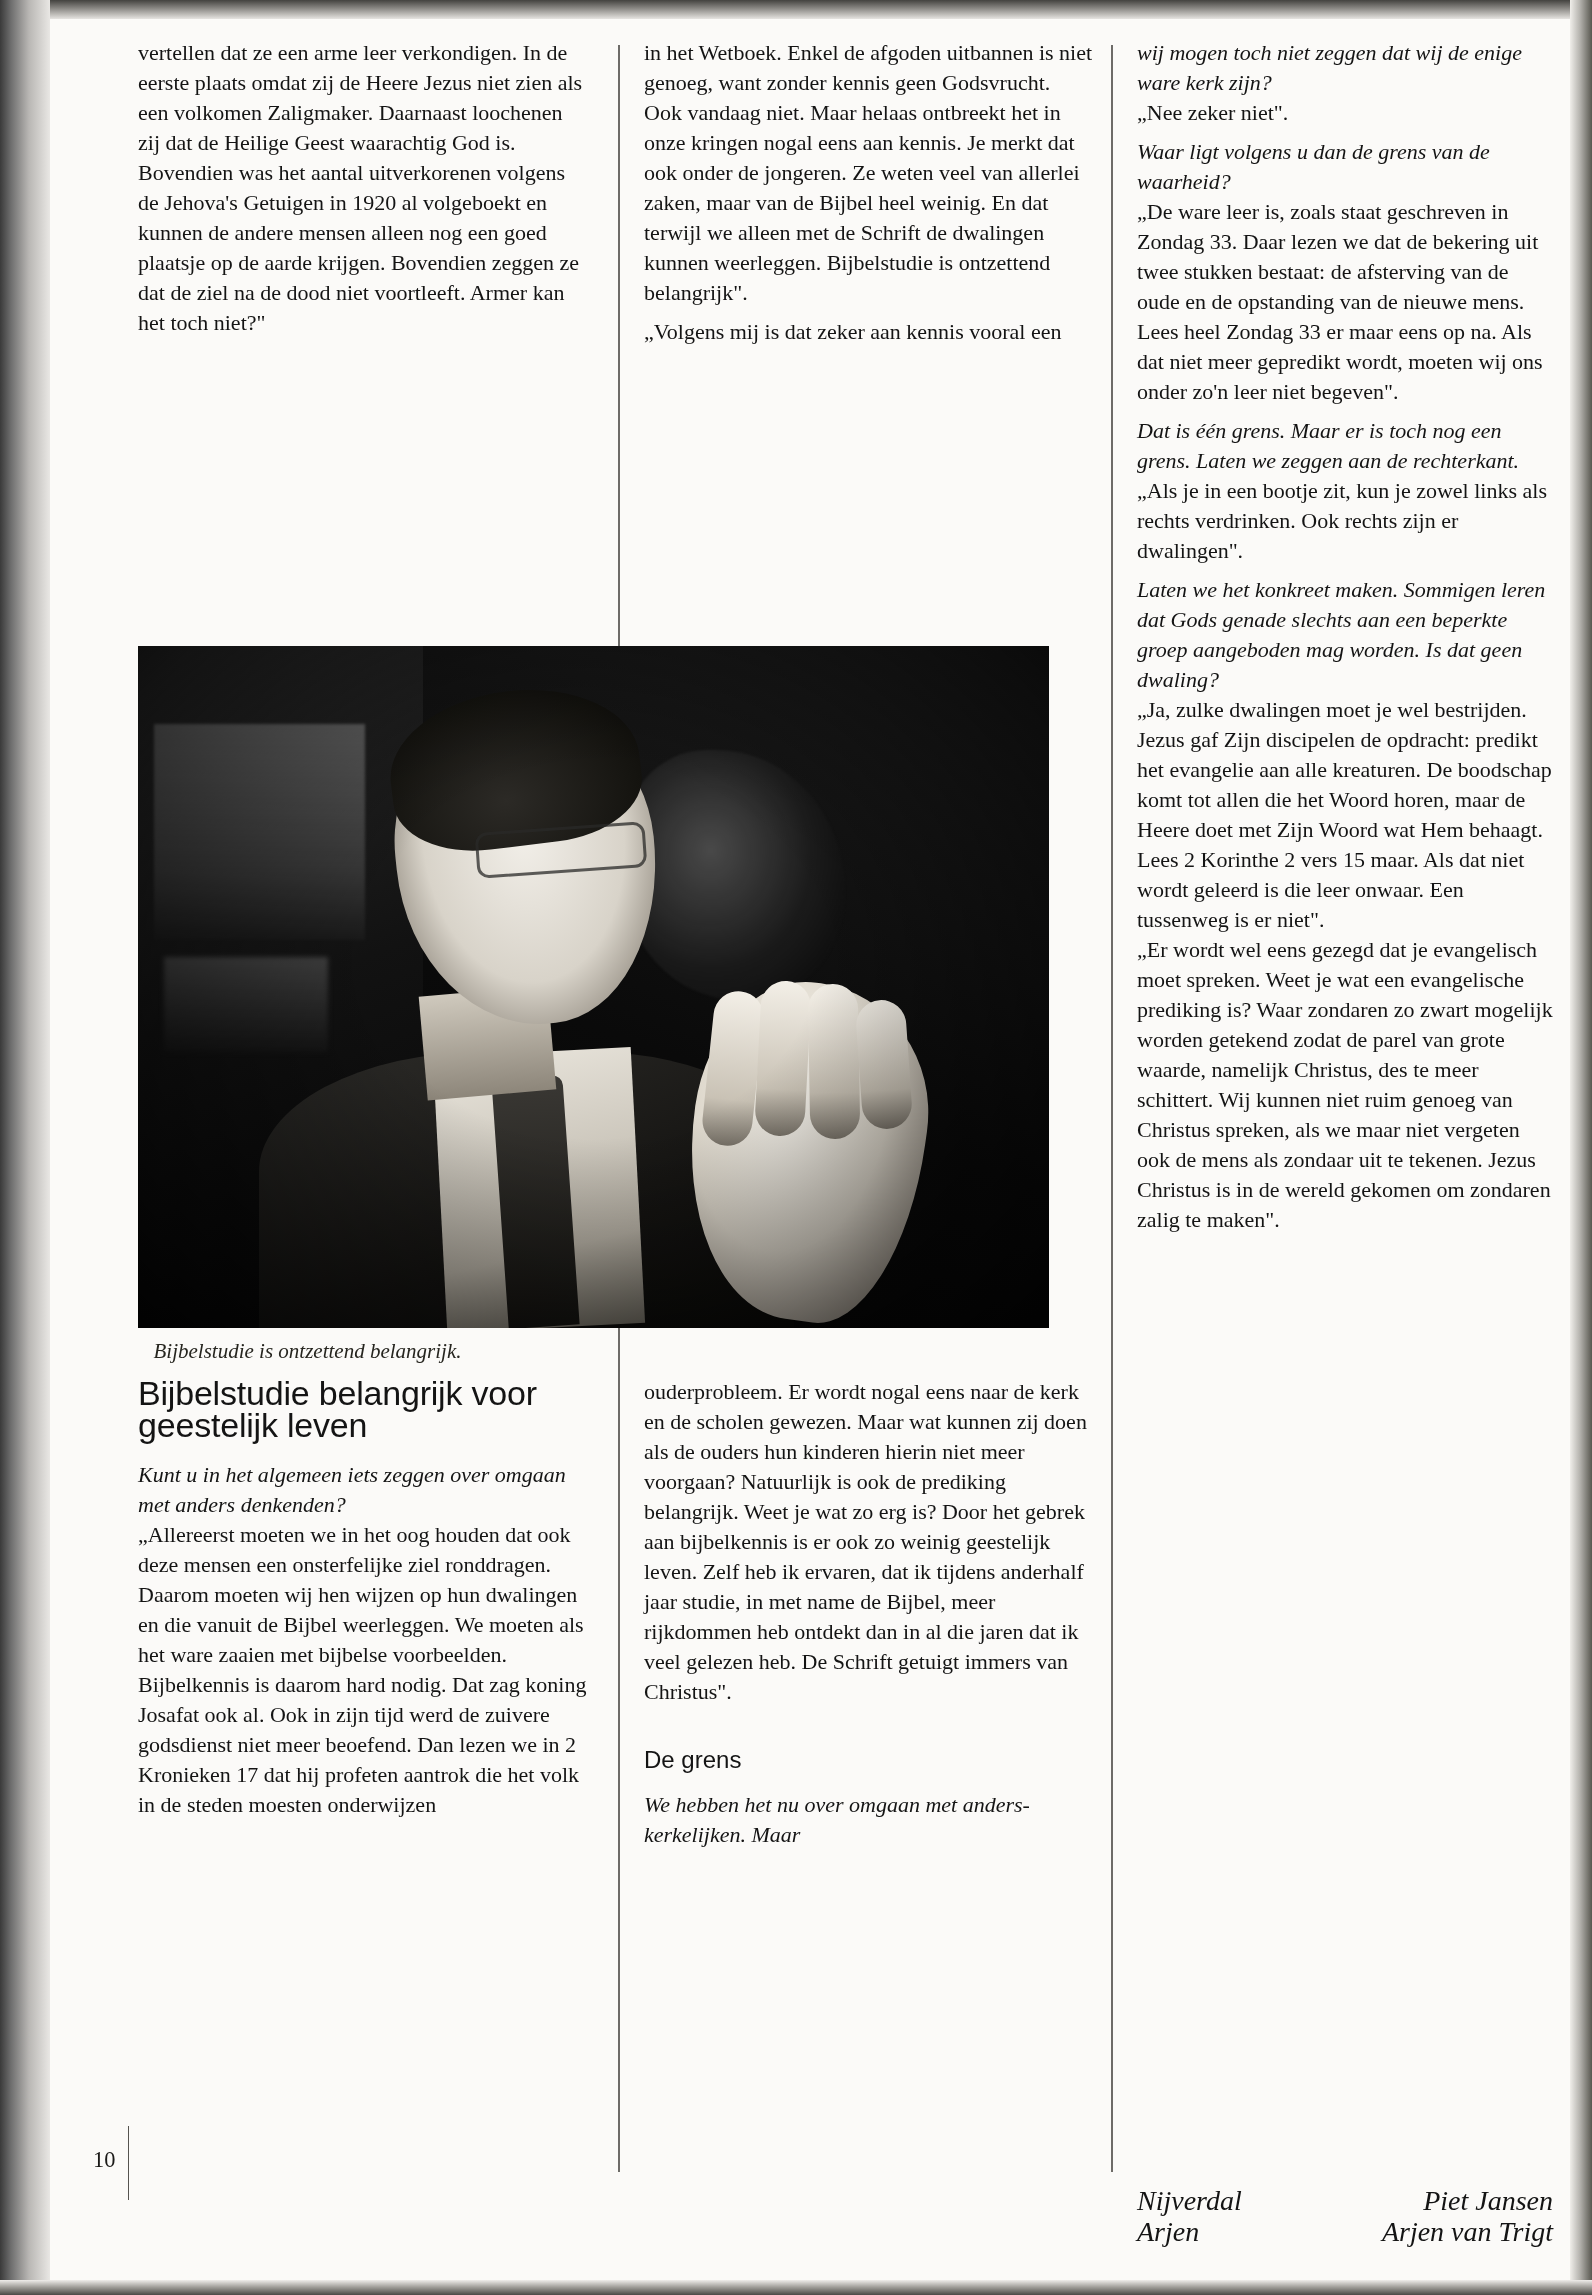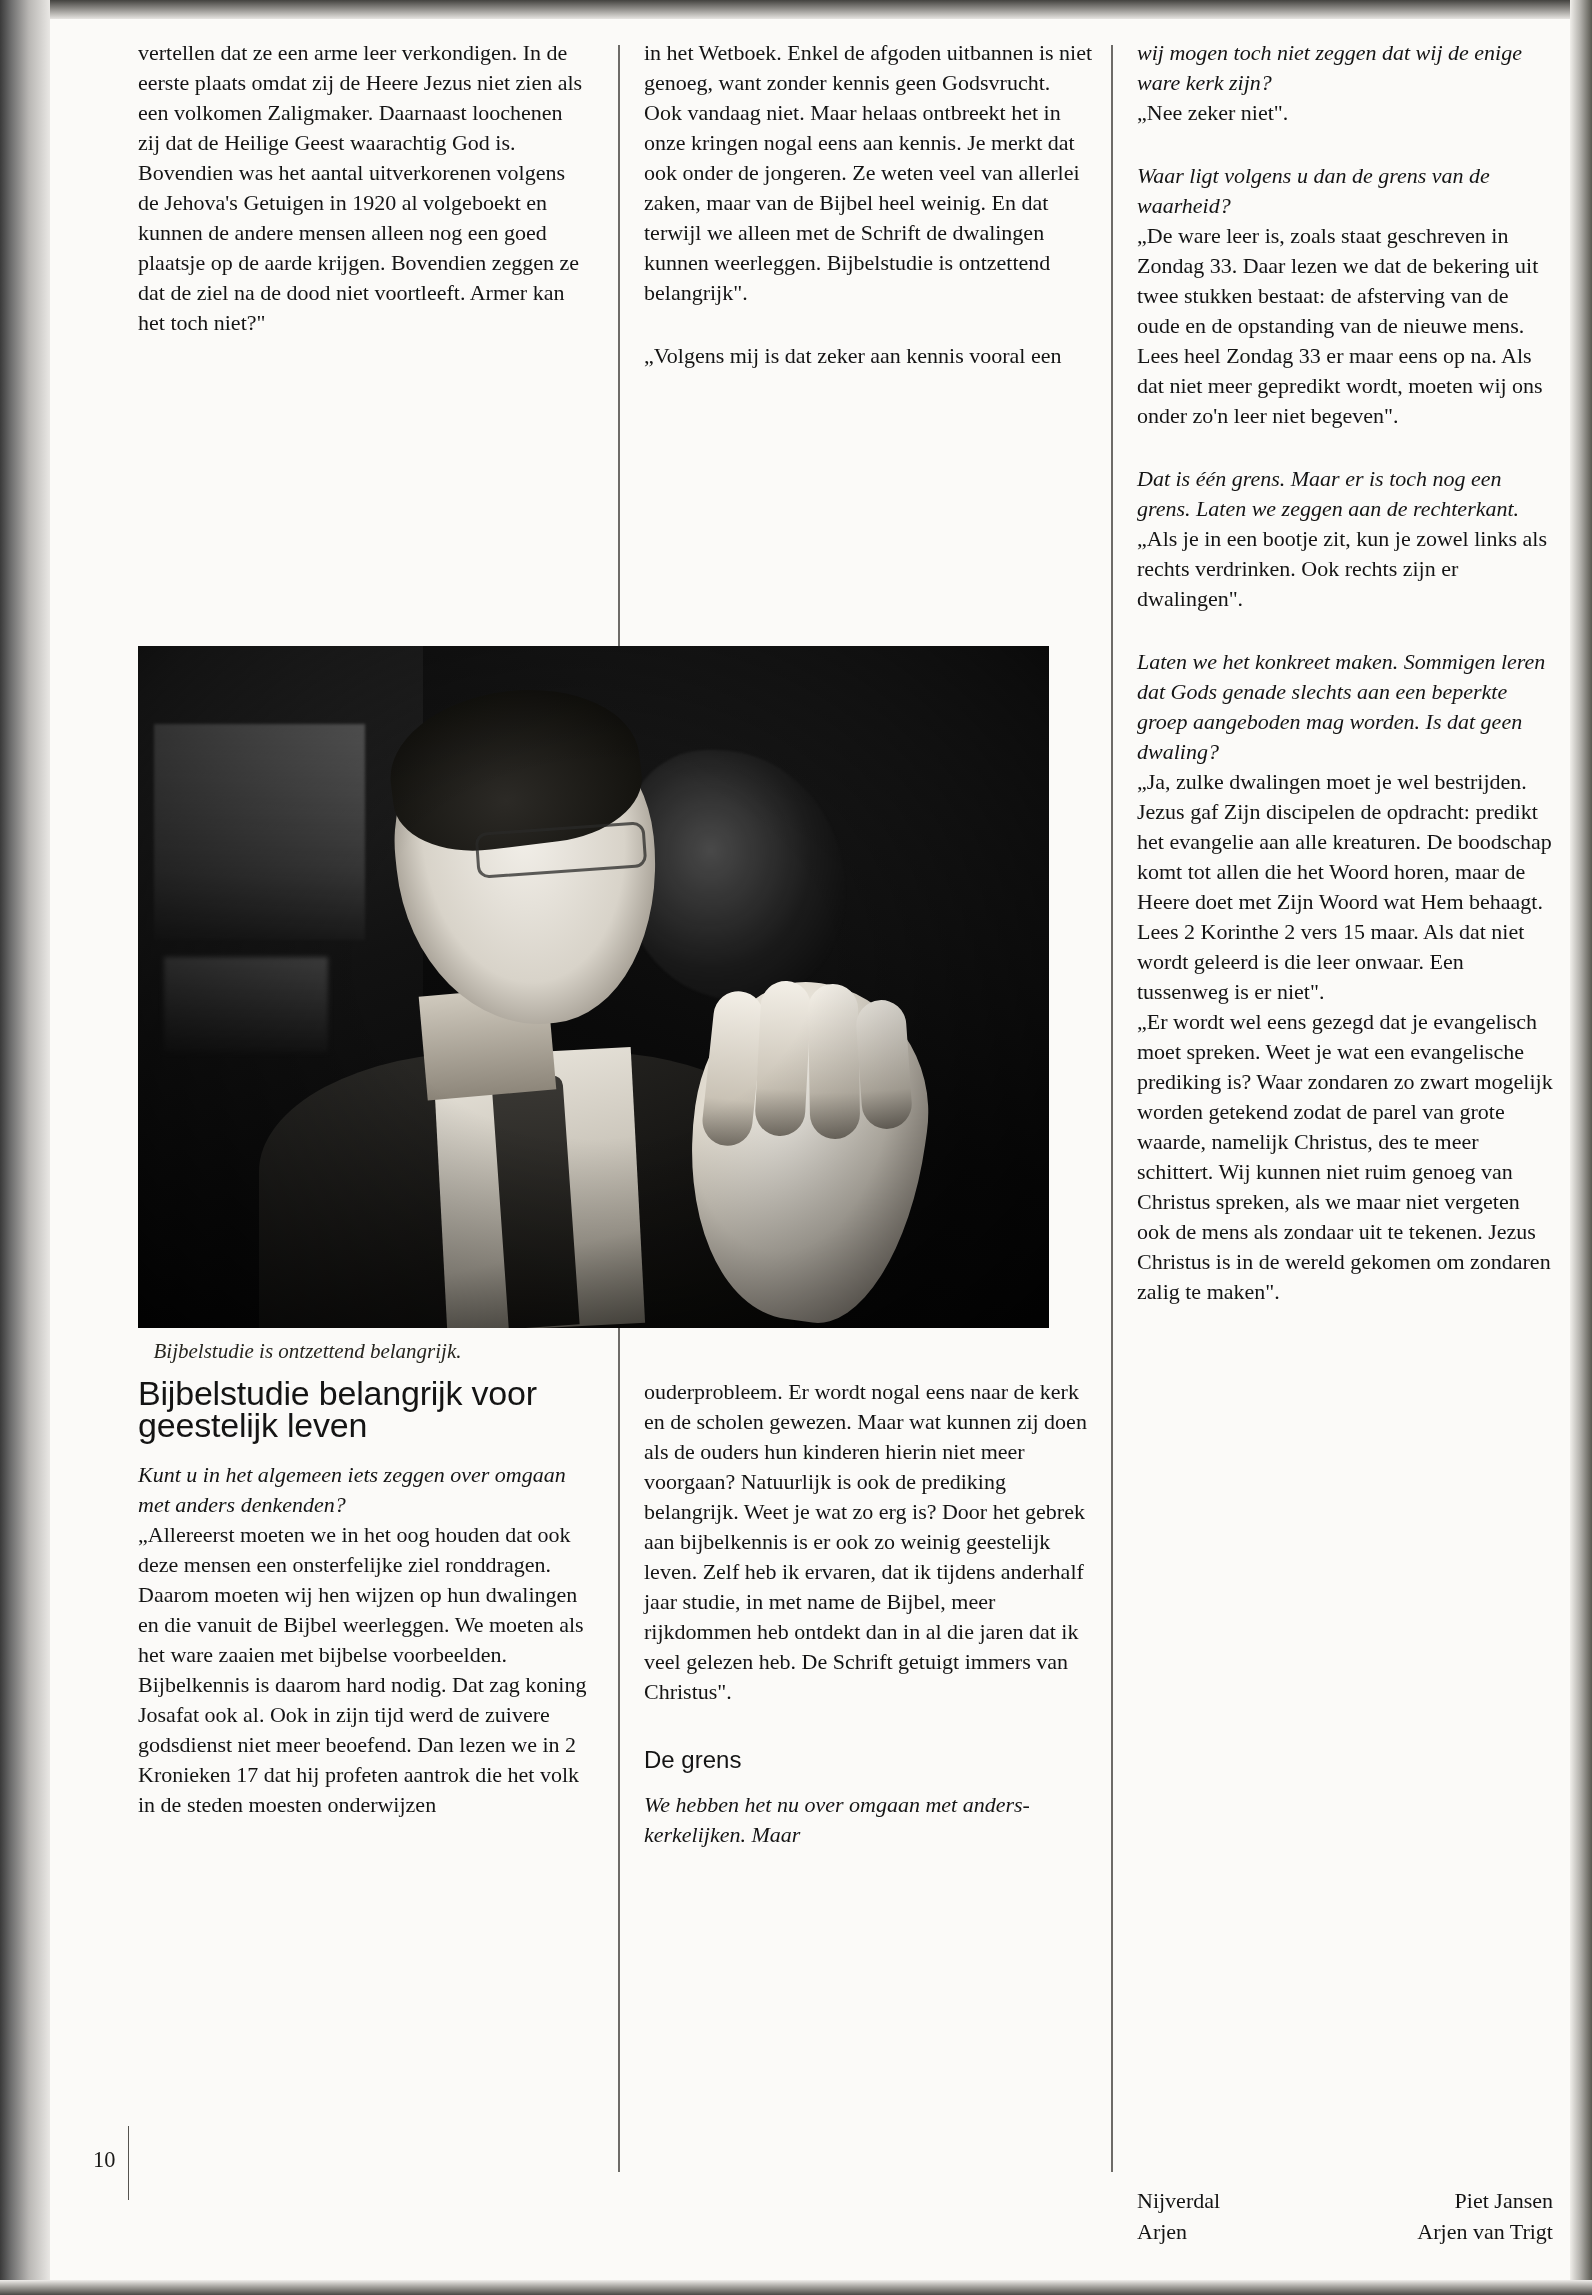--- a/index.html
+++ b/index.html
@@ -82,21 +82,21 @@
     hyphens: manual;
   }
   .col-1 { left: 0px; }
   .col-2 { left: 506px; }
   .col-3 { left: 999px; width: 416px; }
 
   p {
     margin: 0 0 0 0;
   }
   p.gap {
-    margin-top: 33px;
+    margin-top: 9px;
   }
   .q {
     font-style: italic;
   }
   h2.section-head {
     font-family: "Liberation Sans", sans-serif;
     font-weight: normal;
     font-size: 34px;
     line-height: 32px;
     margin: 0 0 19px 0;
@@ -247,22 +247,23 @@
     width: 449px;
     font-size: 22px;
     line-height: 30px;
   }
 
   .signoff {
     position: absolute;
     left: 999px;
     bottom: 0px;
     width: 416px;
-    font-size: 22px;
+    font-size: 28px;
     line-height: 31px;
+    font-style: italic;
   }
   .sign-row {
     display: flex;
     justify-content: space-between;
   }
 
   .page-number {
     position: absolute;
     left: 93px;
     top: 2148px;

